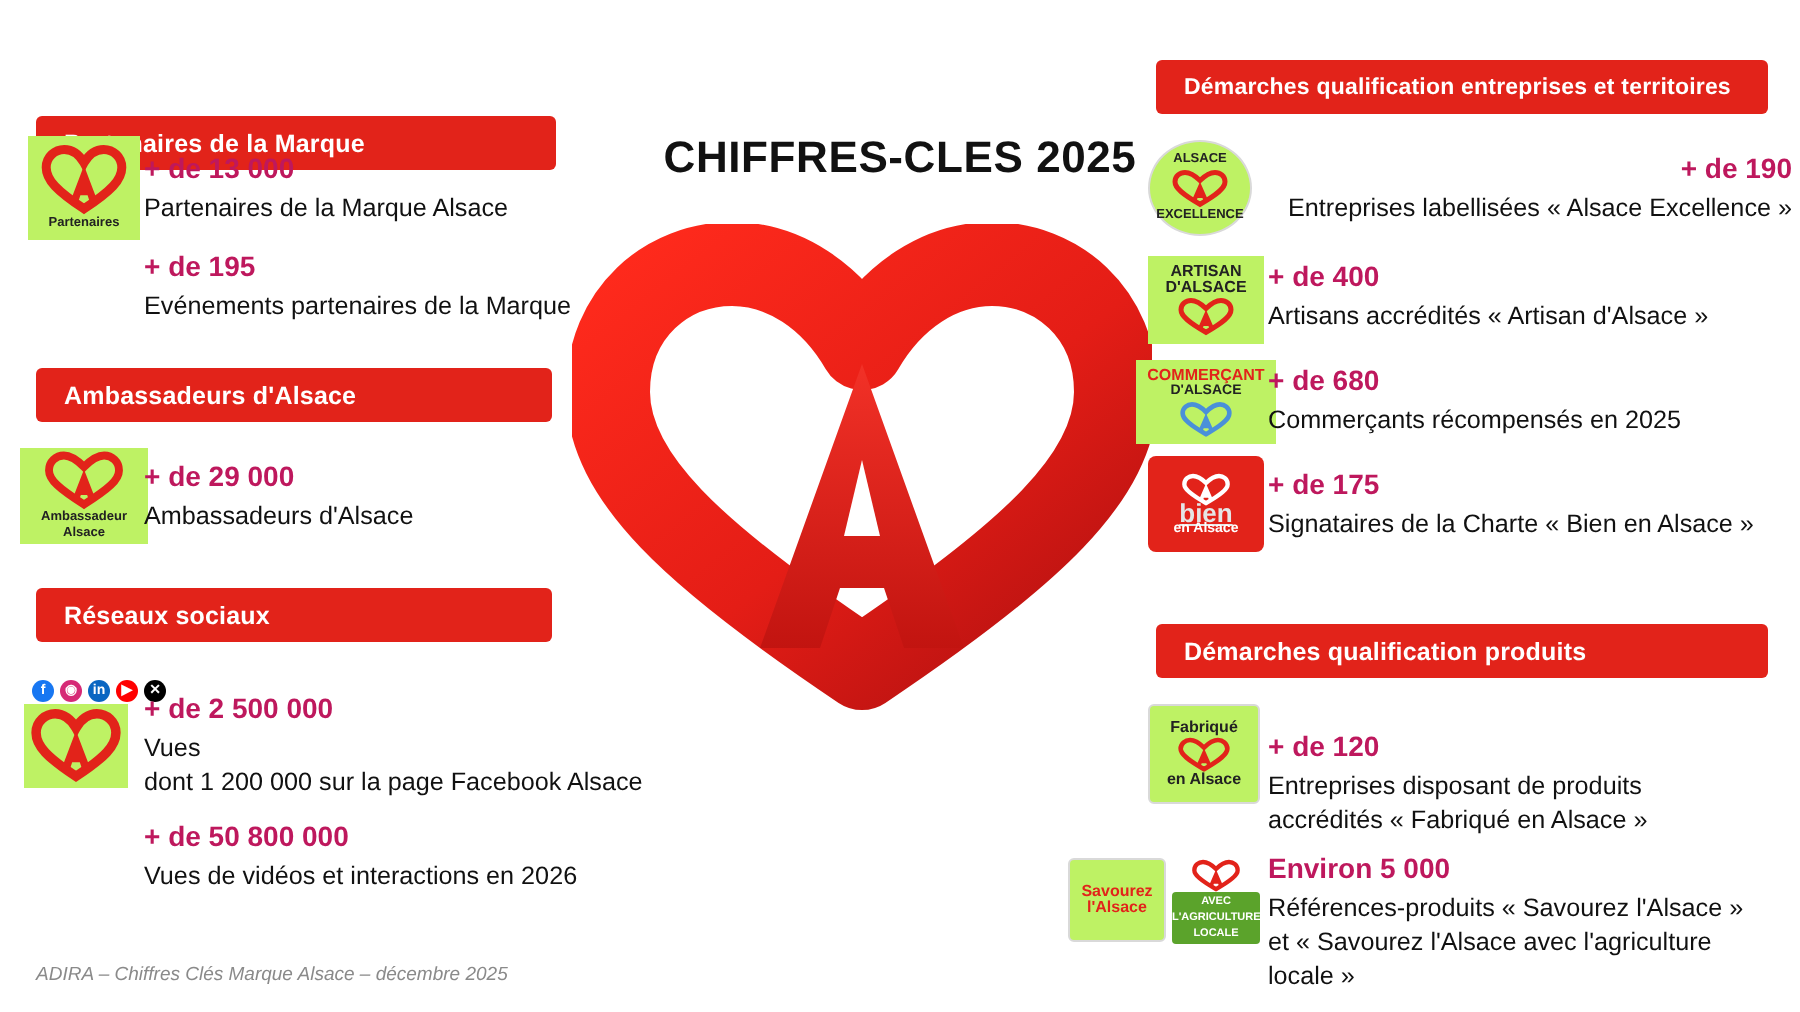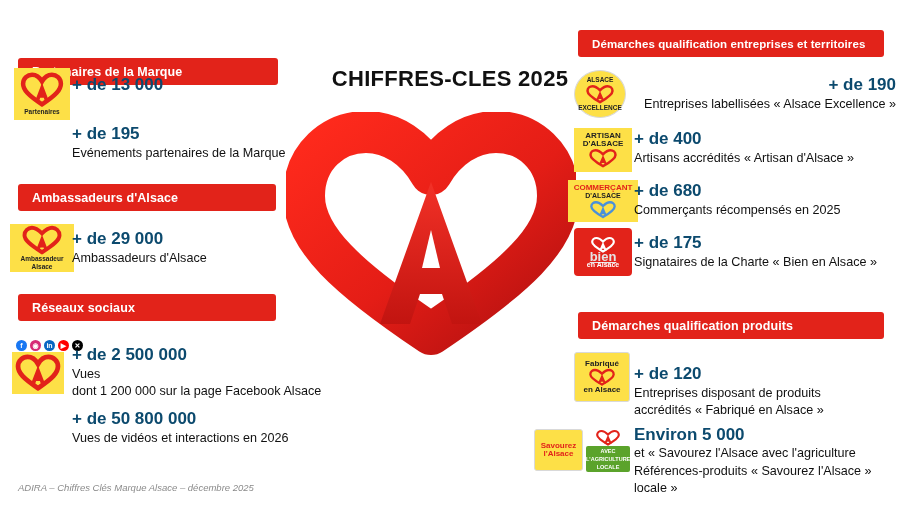--- a/index.html
+++ b/index.html
@@ -45,37 +45,37 @@
     font-size: 22px;
     font-weight: bold;
     color: #111111;
     letter-spacing: 0.3px;
   }
   
   .stat {
     position: absolute;
   }
   .stat .big {
-    color: #0c4a6e;
-    font-weight: bold;
-    font-size: 17px;
+    color: #be185d;
+    font-weight: bold;
+    font-size: 14px;
     line-height: 21px;
     white-space: nowrap;
   }
   .stat .desc {
     color: #111111;
     font-size: 12.6px;
     line-height: 17px;
     margin-top: 1px;
   }
   
   .logo {
     position: absolute;
     box-sizing: border-box;
-    background: #fde047;
+    background: #bef264;
     display: flex;
     flex-direction: column;
     align-items: center;
     justify-content: center;
     text-align: center;
   }
   .logo-bordered {
     border: 1.5px solid #d9d9d9;
     border-radius: 3px;
   }
@@ -174,20 +174,21 @@
   <div class="logo" style="left:14px; top:68px; width:56px; height:52px;">
     <svg class="heartA" viewBox="0 0 48 40" width="44" height="36" aria-hidden="true">
       <path d="M24 36 C 9 26, 3 20, 3 13 C 3 7, 8 3, 13 3 C 17.5 3, 21.5 6, 24 10.5 C 26.5 6, 30.5 3, 35 3 C 40 3, 45 7, 45 13 C 45 20, 39 26, 24 36 Z" fill="none" stroke="#e2231a" stroke-width="5"></path>
       <path d="M24 12 L32 33 L27.5 33 L26 28.5 L22 28.5 L20.5 33 L16 33 Z" fill="#e2231a"></path>
     </svg>
     <div class="cap">Partenaires</div>
   </div>
 
   <div class="stat" style="left:72px; top:74px; width:230px;">
     <div class="big">+ de 13 000</div>
+    <div class="desc">Partenaires de la Marque Alsace</div>
   </div>
 
   <div class="stat" style="left:72px; top:123px; width:240px;">
     <div class="big">+ de 195</div>
     <div class="desc">Evénements partenaires de la Marque</div>
   </div>
 
   <div class="pill" style="left:18px; top:184px; width:258px;">Ambassadeurs d'Alsace</div>
 
   <div class="logo" style="left:10px; top:224px; width:64px; height:48px;">
@@ -315,20 +316,20 @@
       <div style="background:#5ba32b; width:44px; padding:1px 0; border-radius:2px;">
         <div class="cap" style="color:#fff; font-size:5.5px;">AVEC</div>
         <div class="cap" style="color:#fff; font-size:5.5px;">L'AGRICULTURE</div>
         <div class="cap" style="color:#fff; font-size:5.5px;">LOCALE</div>
       </div>
     </div>
   </div>
 
   <div class="stat" style="left:634px; top:424px; width:262px;">
     <div class="big">Environ 5 000</div>
+    <div class="desc">Références-produits « Savourez l'Alsace »</div>
     <div class="desc" style="margin-top:0;">et « Savourez l'Alsace avec l'agriculture</div>
-    <div class="desc">Références-produits « Savourez l'Alsace »</div>
     <div class="desc" style="margin-top:0;">locale »</div>
   </div>
 
   <div class="footer">ADIRA – Chiffres Clés Marque Alsace – décembre 2025</div>
 
 </div>
 
 </body></html>

